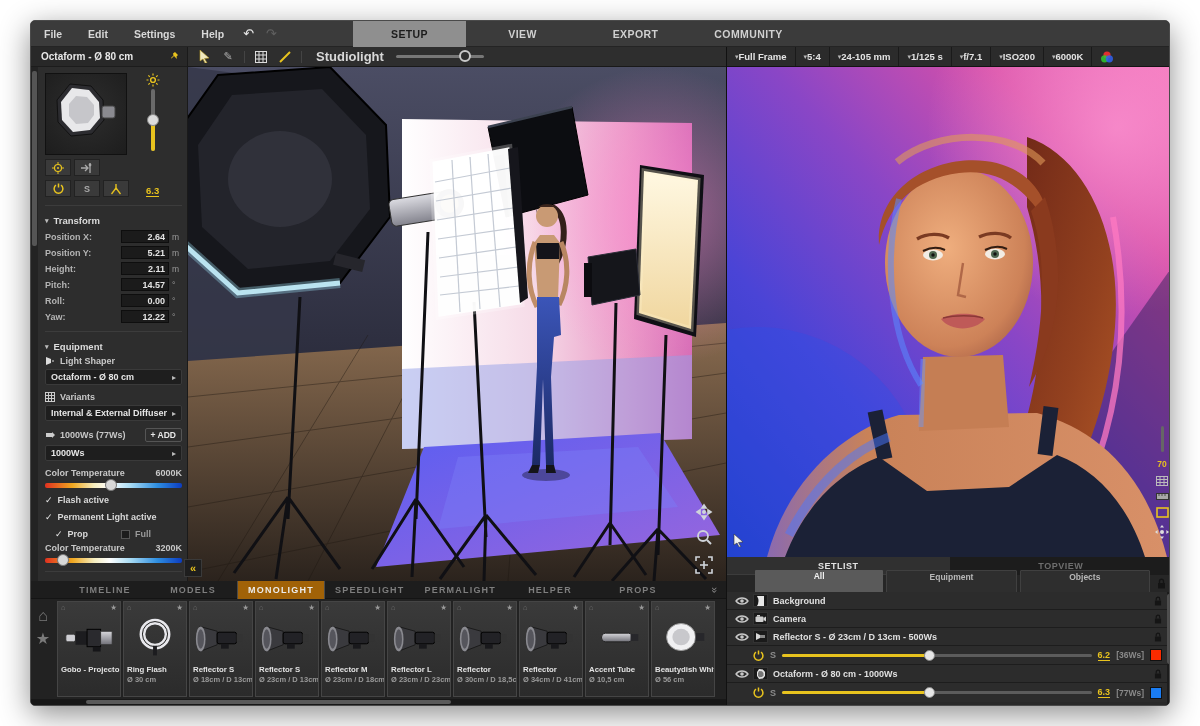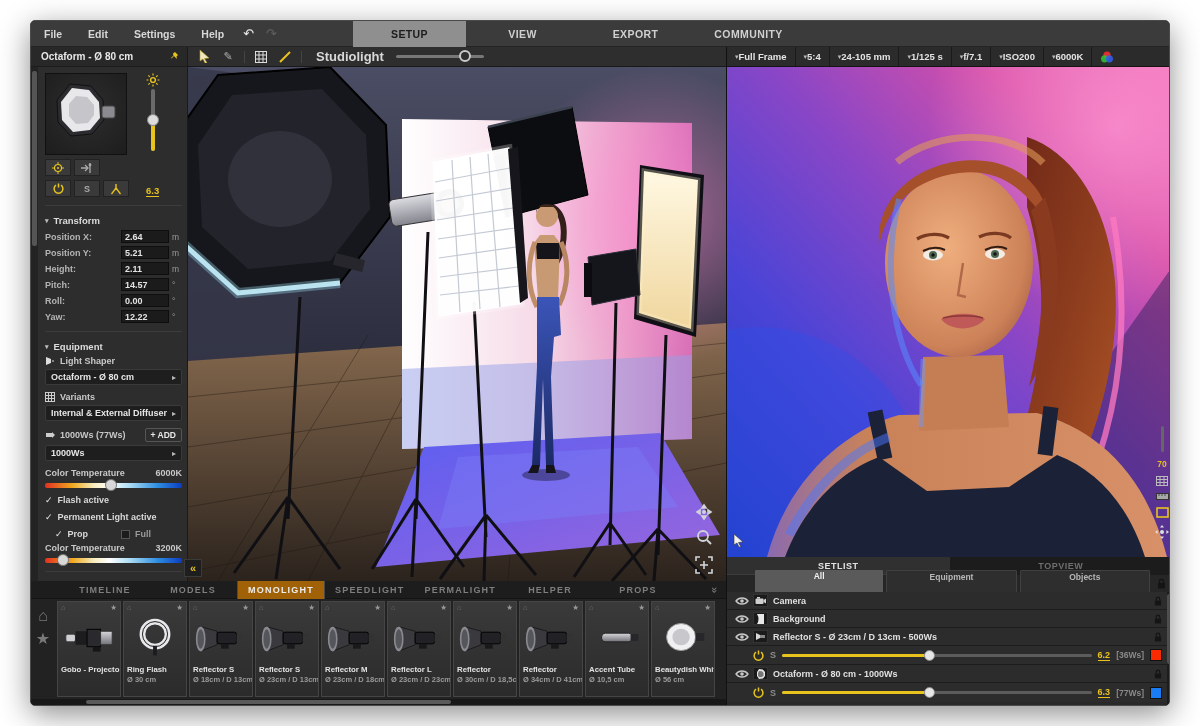--- a/index.html
+++ b/index.html
@@ -29,21 +29,21 @@
   .int-fill { position:absolute; left:0; bottom:0; width:4px; height:55%; background:#e8c31e; border-radius:2px; }
   .int-knob { position:absolute; left:-4px; top:40%; width:12px; height:12px; background:#dcdcdc; border-radius:50%; border:1px solid #888; }
   .btn-row { display:flex; gap:3px; margin-top:4px; }
   .sq-btn { width:26px; height:17px; background:#3a3a3a; border:1px solid #222; display:flex; align-items:center; justify-content:center; color:#aaa; font-size:9px; font-weight:bold; }
   .sq-btn.yel { color:#e8c31e; }
   .int-val { color:#e8c31e; font-size:9.5px; font-weight:bold; border-bottom:1px solid #e8c31e; margin:5px 0 0 14px; }
   .sec-h { display:flex; align-items:center; gap:5px; color:#dcdcdc; font-size:9.5px; font-weight:bold; margin:9px 0 4px 0; }
   .tri { color:#bcbcbc; font-size:7px; }
   .t-row { display:flex; align-items:center; margin-bottom:3px; }
   .t-label { flex:1; color:#b4b4b4; font-size:9px; font-weight:bold; }
-  .t-inp { width:48px; height:13px; background:#1b1b1b; border:1px solid #0e0e0e; color:#e4e4e4; font-size:9px; font-weight:bold; text-align:left; padding:0 3px; line-height:13px; }
+  .t-inp { width:48px; height:13px; background:#1b1b1b; border:1px solid #0e0e0e; color:#e4e4e4; font-size:9px; font-weight:bold; text-align:right; padding:0 3px; line-height:13px; }
   .t-unit { width:10px; color:#9a9a9a; font-size:8.5px; margin-left:3px; }
   .dd { height:16px; background:#1e1e1e; border:1px solid #3a3a3a; border-radius:2px; display:flex; align-items:center; padding:0 5px; margin:3px 0 7px 0; }
   .dd-label { flex:1; color:#e6e6e6; font-size:9px; font-weight:bold; white-space:nowrap; overflow:hidden; }
   .dd-arr { color:#bbb; font-size:8px; }
   .mini-lbl { display:flex; align-items:center; gap:5px; color:#c8c8c8; font-size:9px; font-weight:bold; margin-top:4px; }
   .add-btn { margin-left:auto; height:14px; padding:0 5px; background:#2e2e2e; border:1px solid #555; border-radius:2px; color:#e8e8e8; font-size:8.5px; font-weight:bold; line-height:13px; }
   .ct-row { display:flex; justify-content:space-between; color:#c8c8c8; font-size:9px; font-weight:bold; margin-top:7px; }
   .ct-slider { position:relative; height:5px; border-radius:2px; margin:5px 0 3px 0;
     background:linear-gradient(90deg,#e03020 0%,#f0a820 20%,#f6eec0 36%,#ffffff 47%,#aadcf4 62%,#2e8ee0 82%,#0c3cc0 100%); }
   .ct-knob { position:absolute; top:-4px; width:12px; height:12px; background:#d8d8d8; border:1px solid #777; border-radius:50%; }
@@ -709,44 +709,44 @@
     </div>
 
     <div class="sl-rows">
 
       <div class="set-row">
         <svg width="14" height="10" viewBox="0 0 14 10" style="margin:0 4px">
             <path d="M1,5 C4,1 10,1 13,5 C10,9 4,9 1,5 Z" fill="none" stroke="#c8c8c8" stroke-width="1.3"></path>
             <circle cx="7" cy="5" r="1.8" fill="#c8c8c8"></circle>
           </svg>
         <div class="type-ico">
+            <svg width="9" height="10" viewBox="0 0 9 10">
+              <path d="M1,0 H8 V10 H1 Q4,5 1,0 Z" fill="#e8e8e8"></path>
+            </svg>
+          </div>
+        <div class="row-name">Background</div>
+        <svg width="8" height="10" viewBox="0 0 9 11">
+            <rect x="1" y="5" width="7" height="5.5" fill="#151515"></rect>
+            <path d="M2.5,5 V3.2 A2 2 0 0 1 6.5,3.2 V5" fill="none" stroke="#151515" stroke-width="1.4"></path>
+          </svg>
+      </div>
+
+      <div class="set-row">
+        <svg width="14" height="10" viewBox="0 0 14 10" style="margin:0 4px">
+            <path d="M1,5 C4,1 10,1 13,5 C10,9 4,9 1,5 Z" fill="none" stroke="#c8c8c8" stroke-width="1.3"></path>
+            <circle cx="7" cy="5" r="1.8" fill="#c8c8c8"></circle>
+          </svg>
+        <div class="type-ico">
             <svg width="11" height="8" viewBox="0 0 11 8">
               <rect x="0.5" y="1.5" width="8" height="5.5" rx="1" fill="#cfcfcf"></rect>
               <polygon points="8.5,3 11,1.5 11,6.5 8.5,5" fill="#cfcfcf"></polygon>
               <rect x="2" y="0" width="3" height="1.6" fill="#cfcfcf"></rect>
             </svg>
           </div>
         <div class="row-name">Camera</div>
-        <svg width="8" height="10" viewBox="0 0 9 11">
-            <rect x="1" y="5" width="7" height="5.5" fill="#151515"></rect>
-            <path d="M2.5,5 V3.2 A2 2 0 0 1 6.5,3.2 V5" fill="none" stroke="#151515" stroke-width="1.4"></path>
-          </svg>
-      </div>
-
-      <div class="set-row">
-        <svg width="14" height="10" viewBox="0 0 14 10" style="margin:0 4px">
-            <path d="M1,5 C4,1 10,1 13,5 C10,9 4,9 1,5 Z" fill="none" stroke="#c8c8c8" stroke-width="1.3"></path>
-            <circle cx="7" cy="5" r="1.8" fill="#c8c8c8"></circle>
-          </svg>
-        <div class="type-ico">
-            <svg width="9" height="10" viewBox="0 0 9 10">
-              <path d="M1,0 H8 V10 H1 Q4,5 1,0 Z" fill="#e8e8e8"></path>
-            </svg>
-          </div>
-        <div class="row-name">Background</div>
         <svg width="8" height="10" viewBox="0 0 9 11">
             <rect x="1" y="5" width="7" height="5.5" fill="#151515"></rect>
             <path d="M2.5,5 V3.2 A2 2 0 0 1 6.5,3.2 V5" fill="none" stroke="#151515" stroke-width="1.4"></path>
           </svg>
       </div>
 
       <div class="set-row">
         <svg width="14" height="10" viewBox="0 0 14 10" style="margin:0 4px">
             <path d="M1,5 C4,1 10,1 13,5 C10,9 4,9 1,5 Z" fill="none" stroke="#c8c8c8" stroke-width="1.3"></path>
             <circle cx="7" cy="5" r="1.8" fill="#c8c8c8"></circle>

